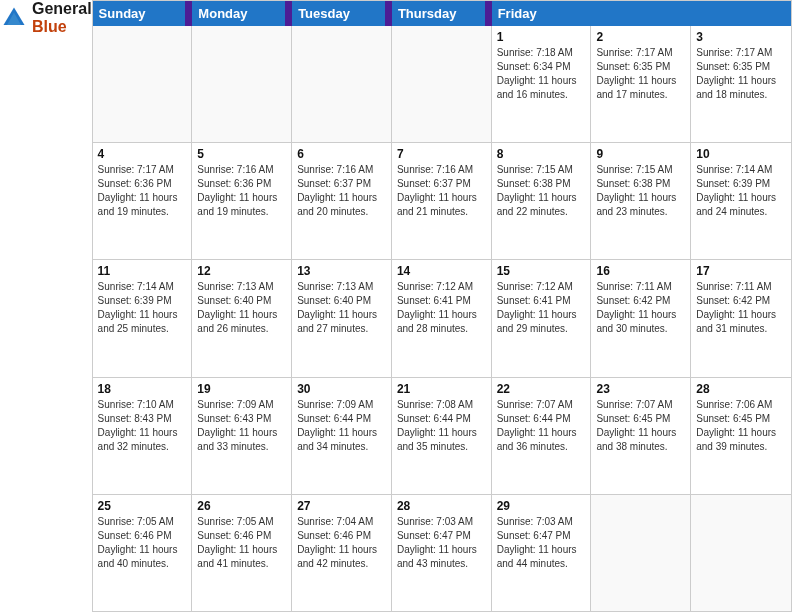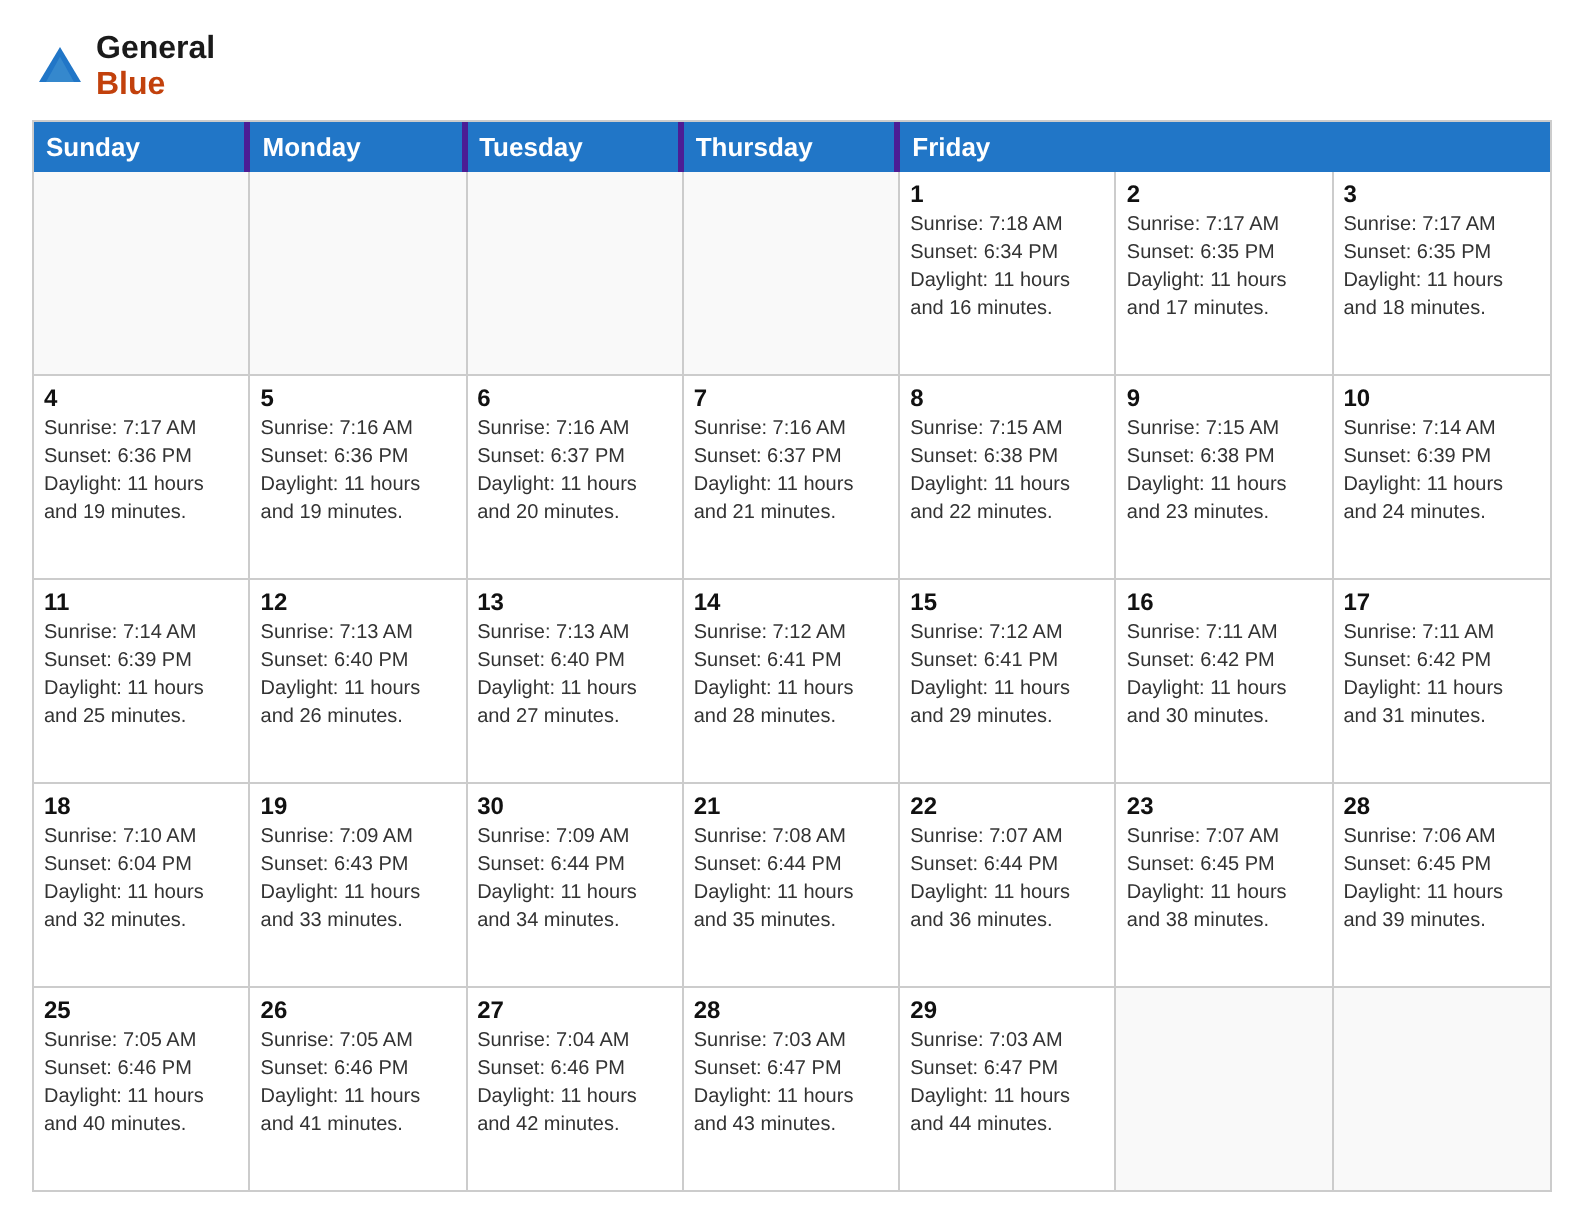--- a/index.html
+++ b/index.html
@@ -6,23 +6,23 @@
     body {
       font-family: Arial, sans-serif;
       background: #fff;
       width: 792px;
       height: 612px;
       overflow: hidden;
     }
     .page {
       width: 792px;
       height: 612px;
-      padding: 16px;
-      display: flex;
-      flex-direction: column;
+      padding: 0;
+      display: flex;
+      flex-direction: row;
     }
     .header {
       display: flex;
       justify-content: space-between;
       align-items: flex-start;
       margin-bottom: 8px;
     }
     .logo {
       display: flex;
       align-items: center;
@@ -53,21 +53,21 @@
     .cal-header {
       display: grid;
       grid-template-columns: repeat(7, 1fr);
       background: #2176c7;
     }
     .cal-header-cell {
       color: #fff;
       font-size: 13px;
       font-weight: bold;
       padding: 5px 6px;
-      border-right: 3px solid #4c1d95;
+      border-right: 7px solid #4c1d95;
       text-align: left;
     }
     .cal-header-cell:last-child { border-right: none; }
     .cal-body {
       flex: 1;
       display: flex;
       flex-direction: column;
     }
     .cal-row {
       display: grid;
@@ -254,21 +254,21 @@
             <div class="day-info" style="white-space: pre-line;">Sunrise: 7:11 AM
 Sunset: 6:42 PM
 Daylight: 11 hours
 and 31 minutes.</div>
           </div>
         </div>
         <div class="cal-row">
           <div class="cal-cell">
             <div class="day-num">18</div>
             <div class="day-info" style="white-space: pre-line;">Sunrise: 7:10 AM
-Sunset: 6:04 PM
+Sunset: 8:43 PM
 Daylight: 11 hours
 and 32 minutes.</div>
           </div>
           <div class="cal-cell">
             <div class="day-num">19</div>
             <div class="day-info" style="white-space: pre-line;">Sunrise: 7:09 AM
 Sunset: 6:43 PM
 Daylight: 11 hours
 and 33 minutes.</div>
           </div>

